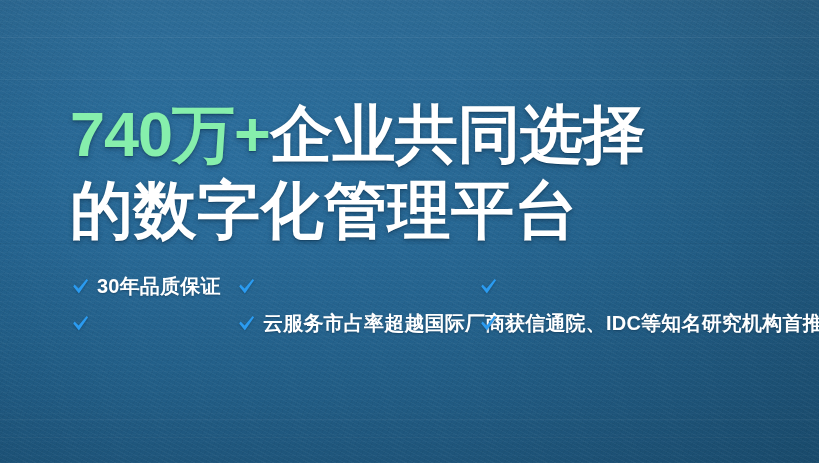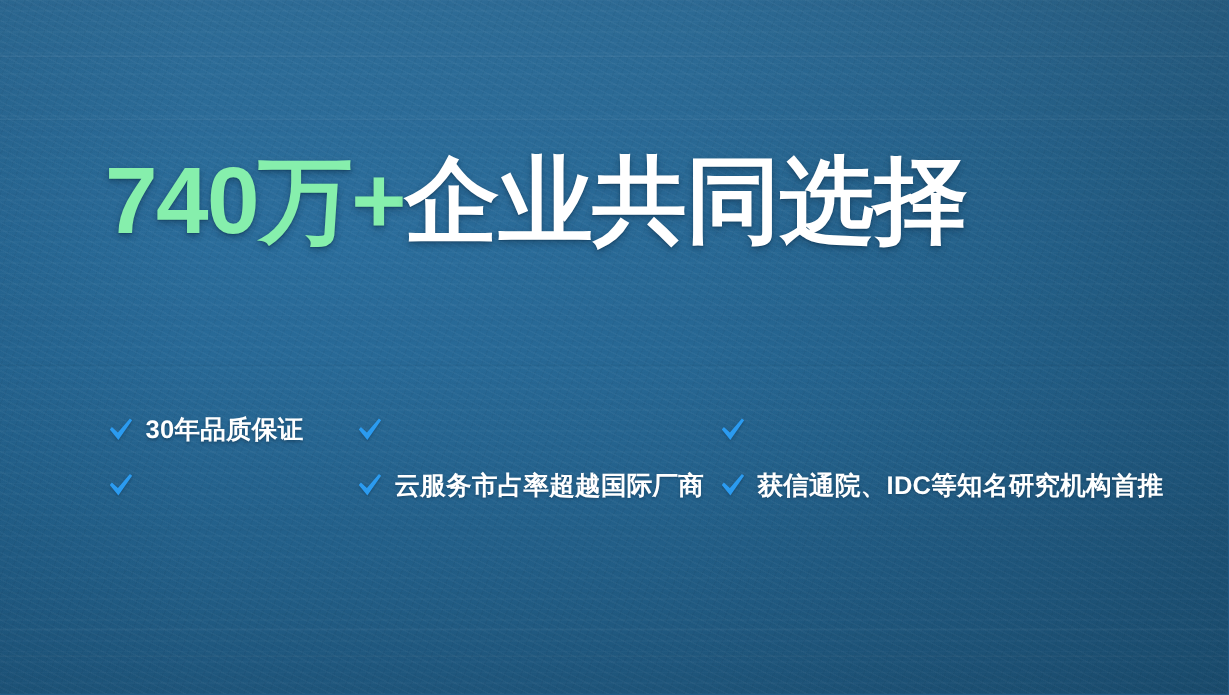--- a/index.html
+++ b/index.html
@@ -131,21 +131,21 @@
   }
   .check-icon {
     flex: 0 0 auto;
     width: 17px;
     height: 17px;
     display: block;
     filter: drop-shadow(0 1px 1px rgba(9,40,66,0.35));
   }
   .check-icon svg { display: block; }
   .bullet-label {
-    font-size: 17px;
+    font-size: 20px;
     font-weight: 700;
     color: #ffffff;
     letter-spacing: 0.2px;
     text-shadow: 0 1px 2px rgba(9,40,66,0.45);
   }
 </style>
 </head>
 <body>
 
 <div class="stage">
@@ -154,20 +154,21 @@
   <div class="bg-right-shade"></div>
   <div class="bg-vert-shade"></div>
   <div class="bg-bands"></div>
   <div class="bg-seams"></div>
   <div class="bg-noise"></div>
 
   <div class="content">
 
     <h1 class="headline">
       <span class="hl-accent">740万+</span><span>企业共同选择</span>
+      <span class="hl-line2">的数字化管理平台</span>
     </h1>
 
     <div class="bullets">
 
       <div class="bullet">
         <span class="check-icon">
           <svg viewBox="0 0 17 17" width="17" height="17" aria-hidden="true">
             <path d="M1.2 8.4 L2.6 6.6 L6.6 10.4 L14.6 1.0 L16.1 2.2 L6.9 15.4 Z" fill="#2b9bf0"></path>
           </svg>
         </span>

